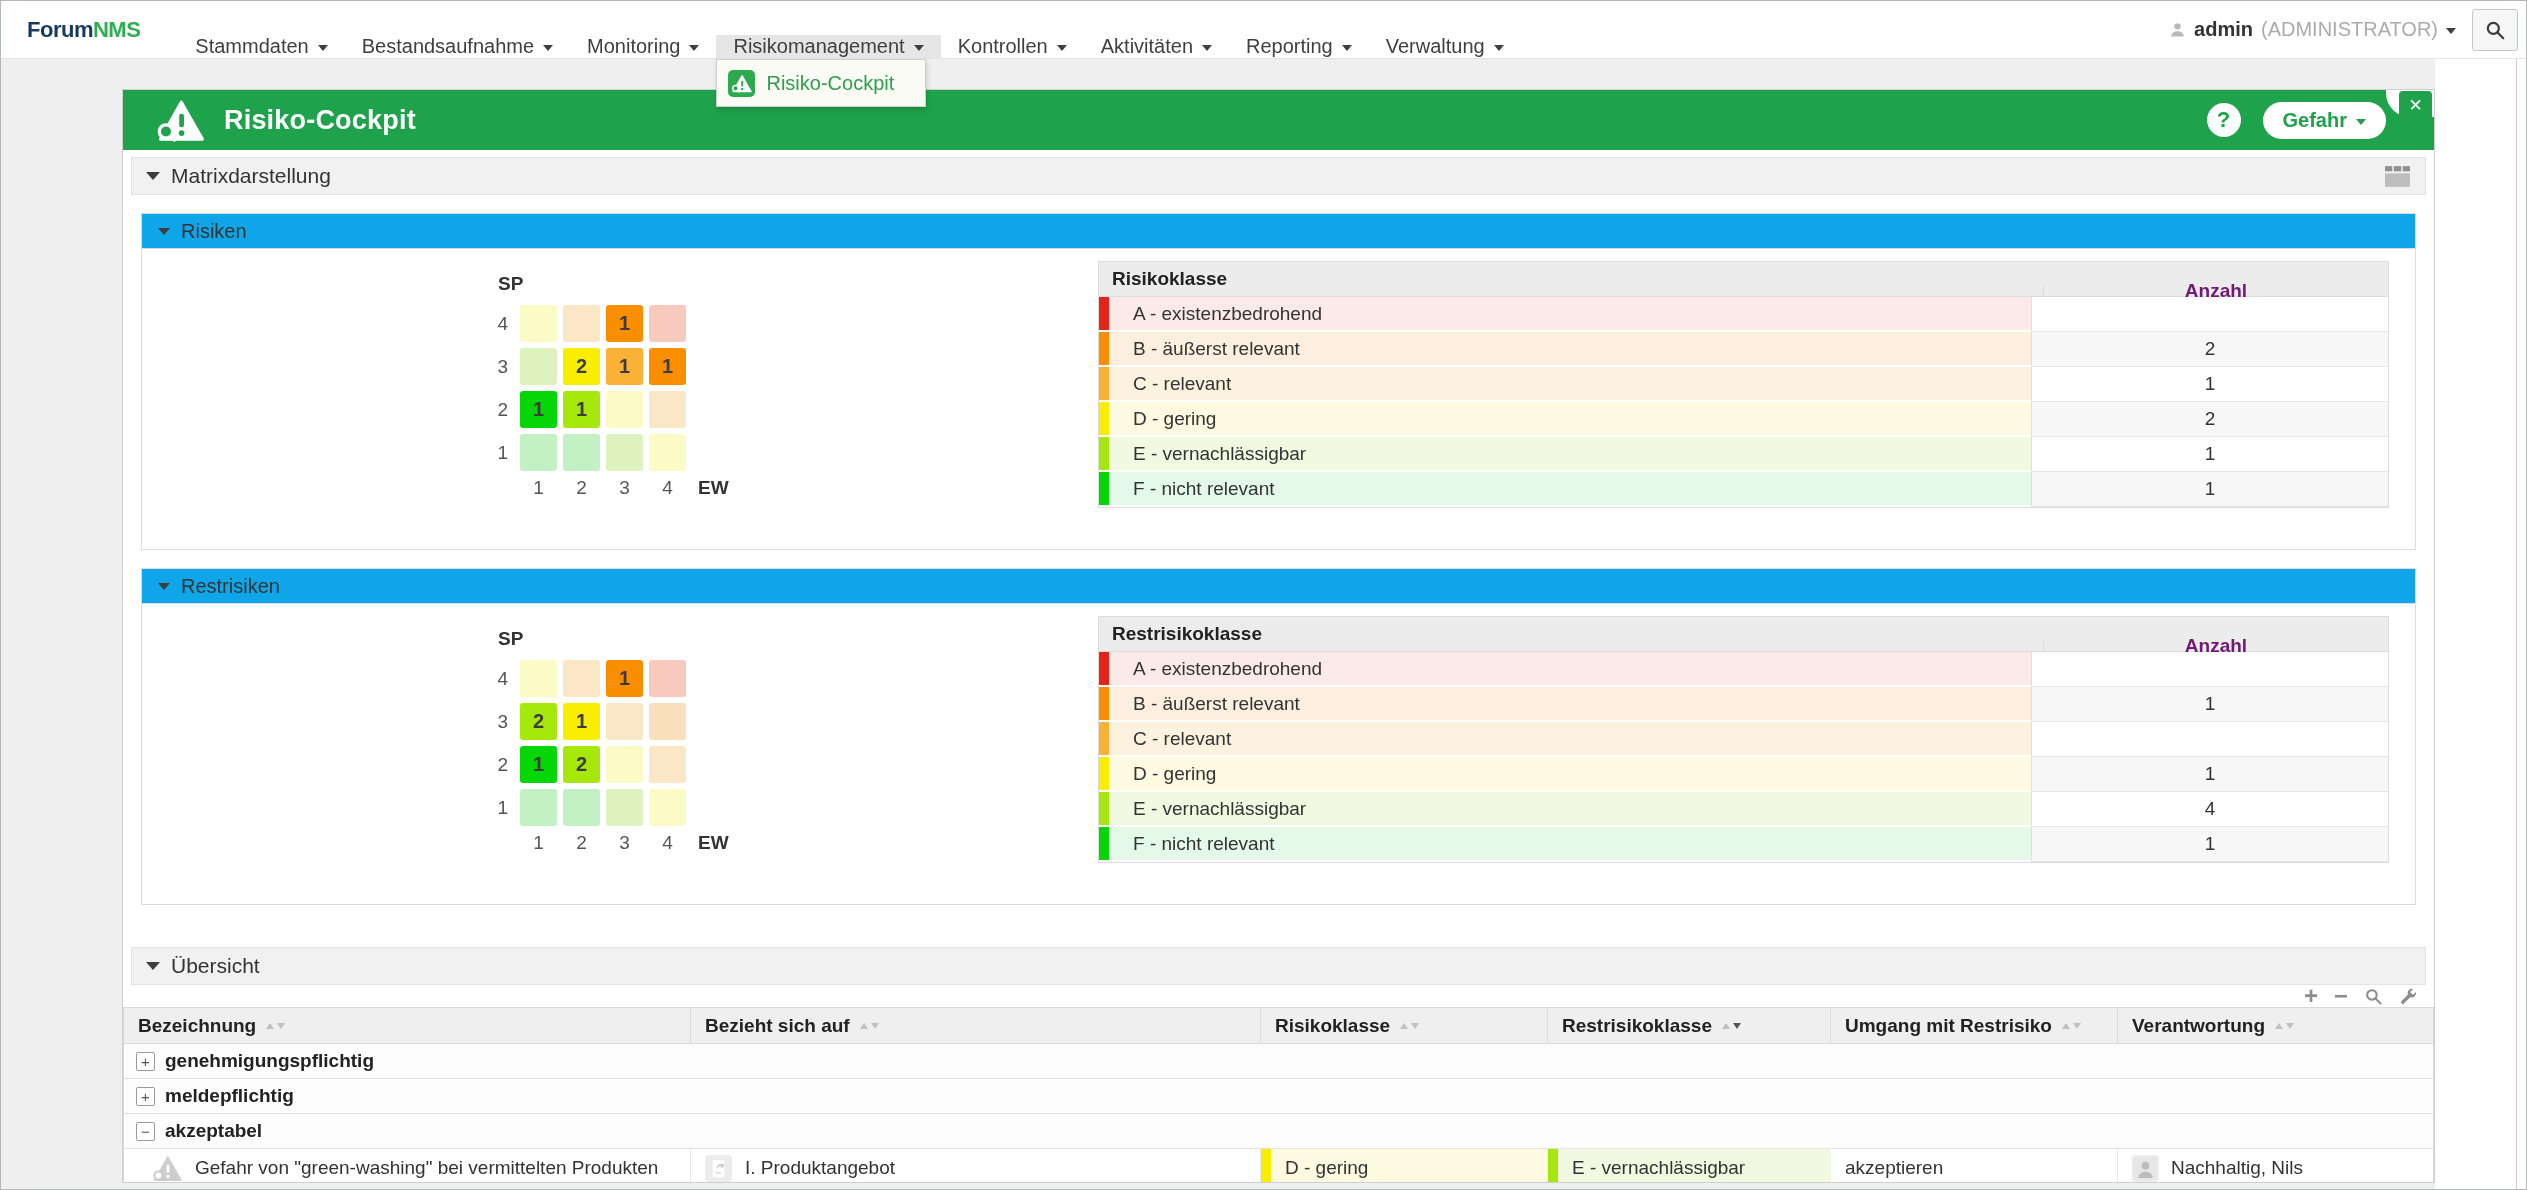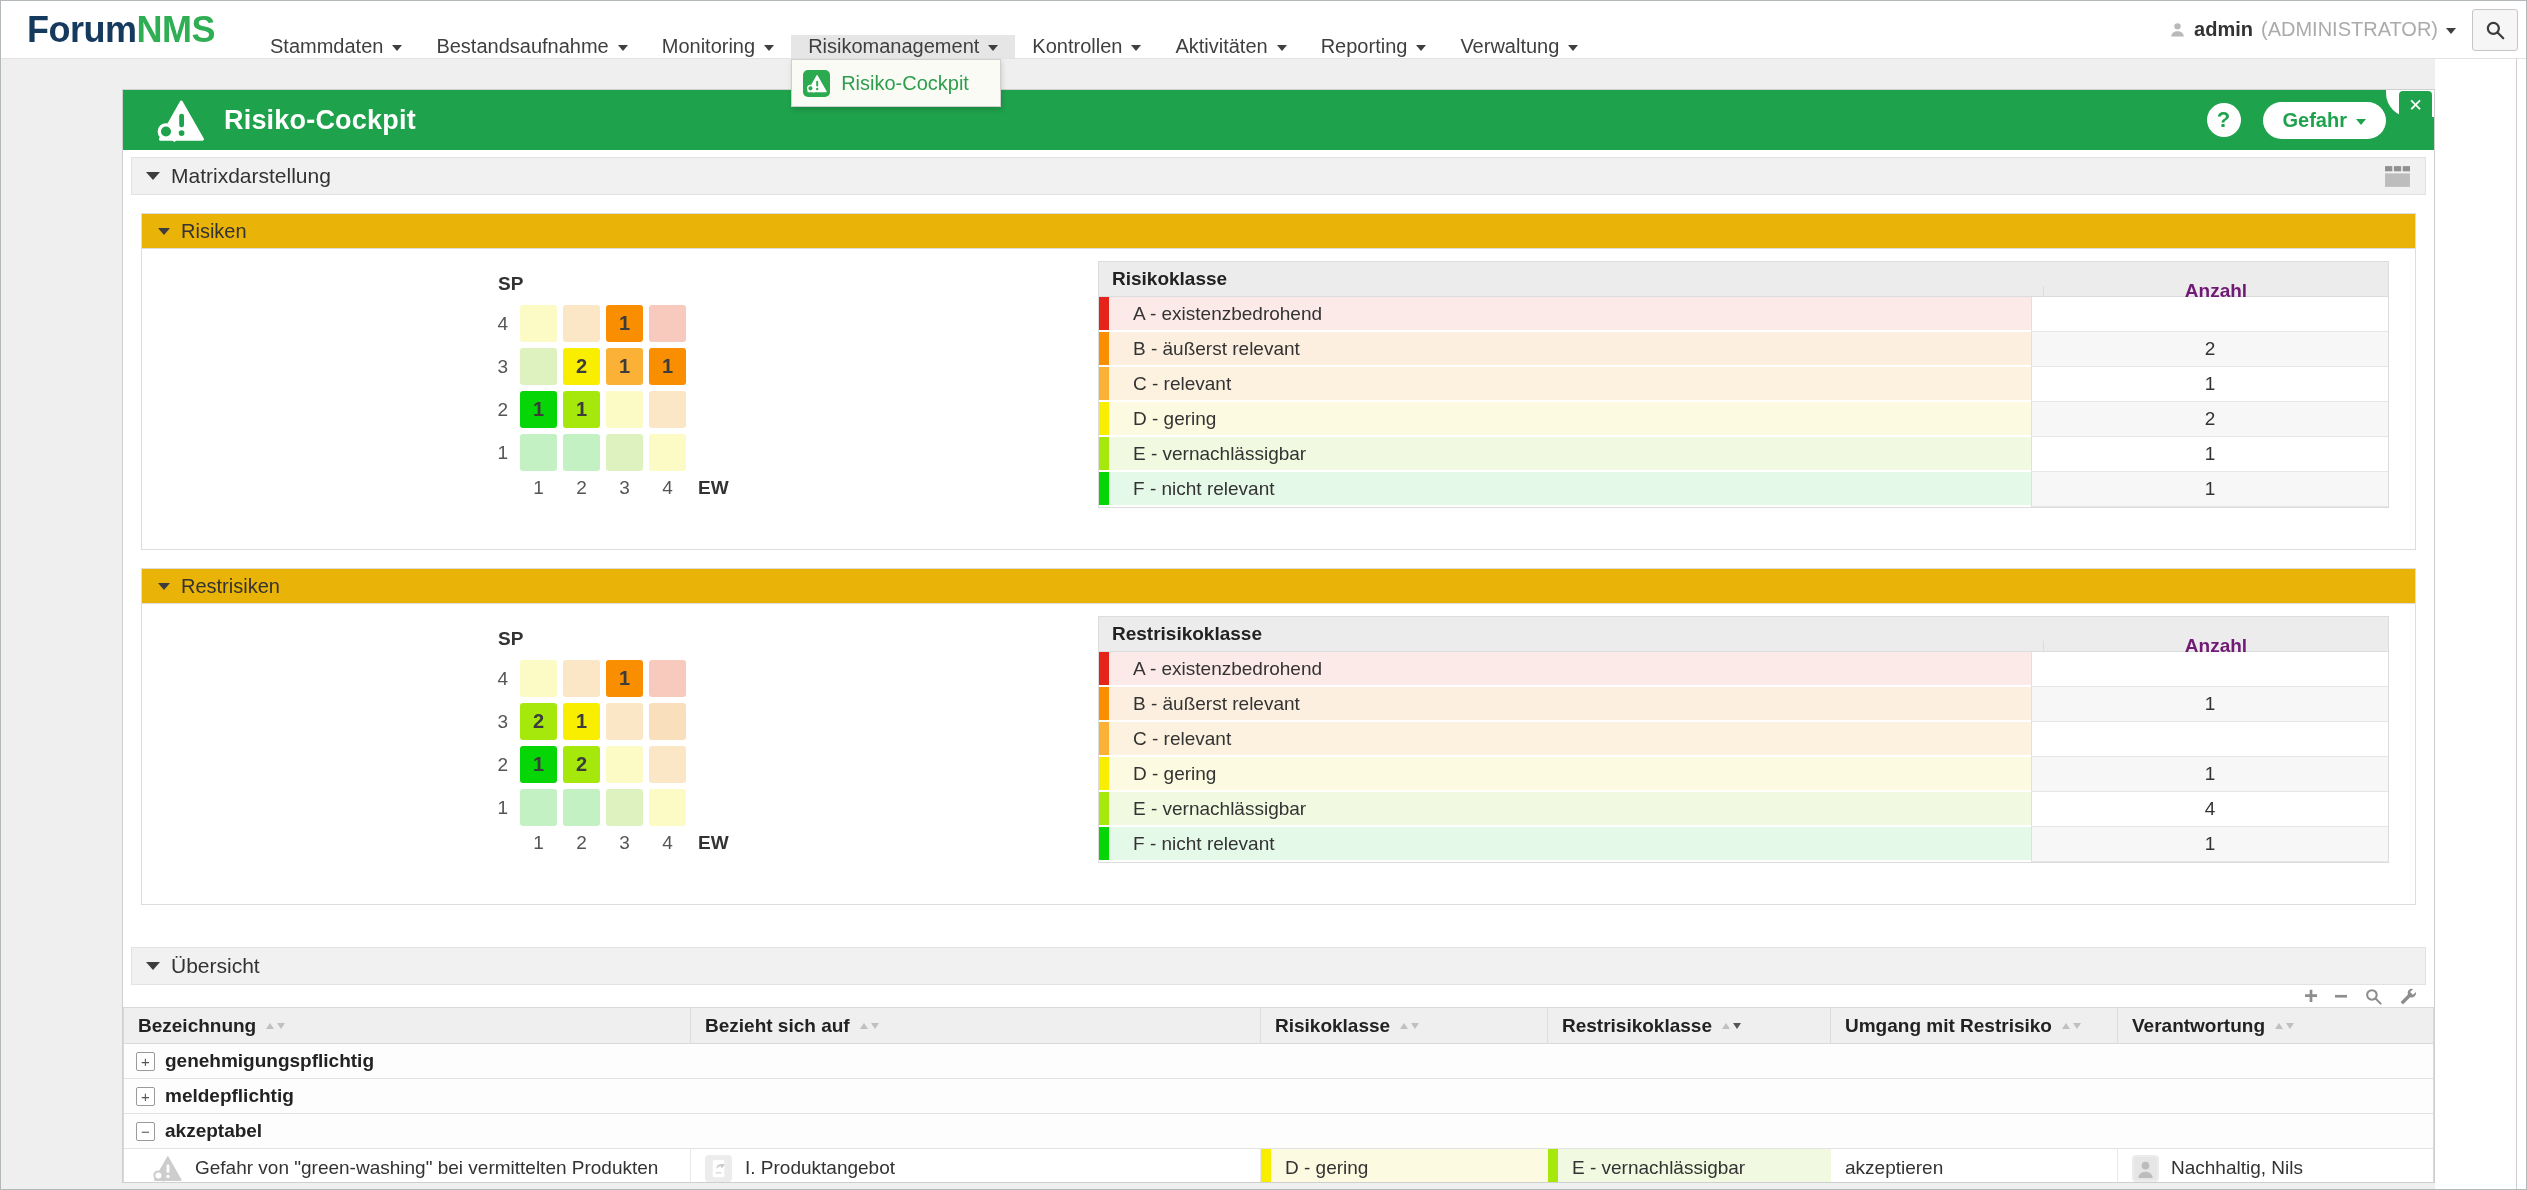--- a/index.html
+++ b/index.html
@@ -2,21 +2,21 @@
 <html><head>
 <meta charset="utf-8">
 <style>
   html,body{margin:0;padding:0;background:#d8d8d8;}
   #screen{position:relative;width:2527px;height:1190px;background:#efefef;border:1px solid #b3b8bb;
     box-sizing:border-box;overflow:hidden;font-family:"Liberation Sans","DejaVu Sans",sans-serif;
     font-size:19px;color:#333;}
   
   .navbar{position:absolute;top:0;left:0;right:0;height:57px;background:#fff;border-bottom:1px solid #e3e3e3;
     display:flex;align-items:center;z-index:40;}
-  .logo{margin-left:26px;font-size:36px;font-weight:bold;letter-spacing:-0.5px;white-space:nowrap;cursor:pointer;}
+  .logo{margin-left:26px;font-size:22px;font-weight:bold;letter-spacing:-0.5px;white-space:nowrap;cursor:pointer;}
   .logo .p1{color:#16395e;} .logo .p2{color:#2fae53;}
   .menu{display:flex;height:100%;align-items:flex-end;margin-left:38px;}
   .menu-item{position:relative;display:flex;align-items:center;gap:9px;padding:0 17px;font-size:20px;color:#3f3f3f;cursor:pointer;white-space:nowrap;}
   .menu-item.active{background:#e6e6e6;}
   .caret{width:0;height:0;border-left:5px solid transparent;border-right:5px solid transparent;border-top:6px solid #3f3f3f;margin-top:3px;}
   .caret.green{border-top-color:#1fa24c;}
   .nav-right{margin-left:auto;display:flex;align-items:center;margin-right:8px;gap:16px;}
   .user-chip{display:flex;align-items:center;gap:8px;cursor:pointer;font-size:20px;}
   .user-name{color:#333;font-weight:bold;}
   .user-role{color:#ababab;}
@@ -45,21 +45,21 @@
   .close-tab{position:absolute;top:1px;right:2px;width:33px;height:29px;background:#1fa24c;border-radius:4px;
     display:flex;align-items:center;justify-content:center;color:#fff;font-weight:bold;font-size:17px;cursor:pointer;}
   
   .section-bar{margin:7px 8px 0;height:38px;background:#f1f1f1;border:1px solid #e2e2e2;box-sizing:border-box;
     display:flex;align-items:center;padding:0 14px;font-size:21px;color:#333;cursor:pointer;}
   .section-bar.uebersicht{margin-top:42px;}
   .tri-down{width:0;height:0;border-left:7px solid transparent;border-right:7px solid transparent;border-top:8px solid #3d3d3d;margin-right:11px;}
   .bar-icon{margin-left:auto;display:flex;cursor:pointer;}
   
   .panel{margin:18px 18px 0;border:1px solid #ddd;background:#fff;}
-  .panel-header{height:35px;background:#eab308;border-bottom:1px solid #ddd;display:flex;align-items:center;
+  .panel-header{height:35px;background:#0ea5e9;border-bottom:1px solid #ddd;display:flex;align-items:center;
     padding:0 16px;font-size:20px;color:#333;box-sizing:border-box;cursor:pointer;}
   .panel-header .tri-down{border-left-width:6px;border-right-width:6px;border-top-width:7px;}
   .panel-body{position:relative;height:300px;}
   
   .matrix{position:absolute;left:340px;top:24px;}
   .m-sp{font-weight:bold;color:#333;margin:0 0 10px 16px;}
   .m-row{display:flex;align-items:center;margin-bottom:6px;}
   .m-rowlab{width:26px;margin-right:12px;text-align:right;color:#555;}
   .m-cell{width:37px;height:37px;border-radius:3px;margin-right:6px;display:flex;align-items:center;
     justify-content:center;font-weight:bold;font-size:20px;color:#3c3c3c;}

